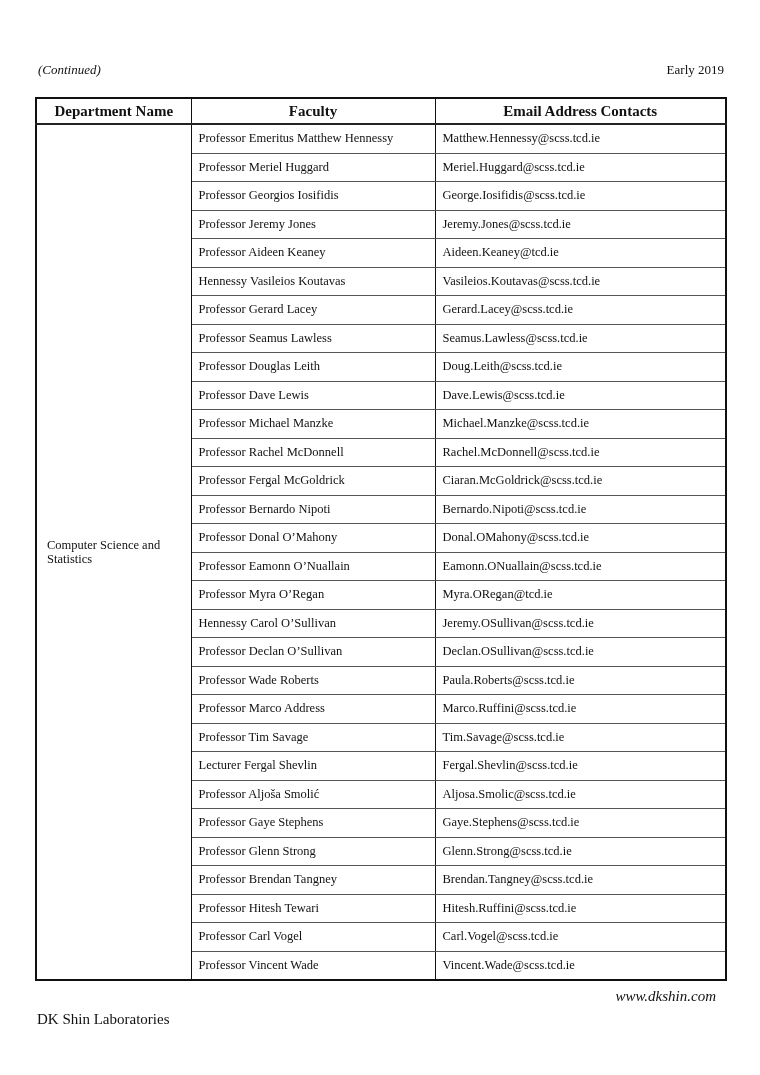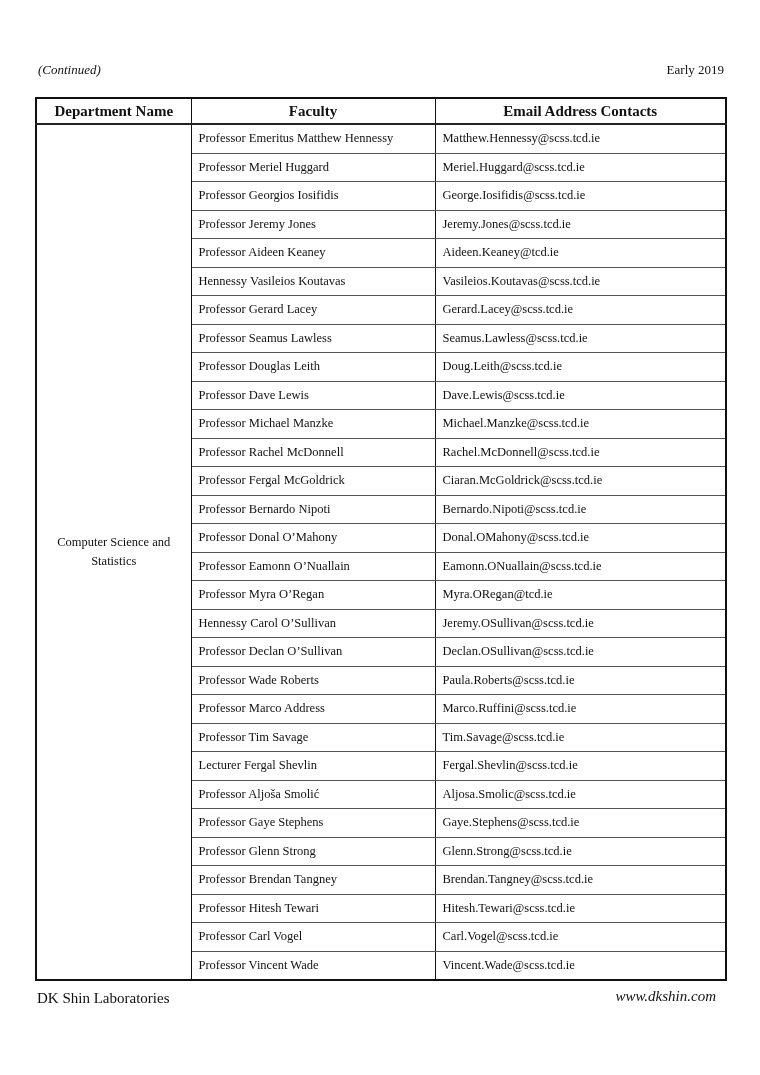--- a/index.html
+++ b/index.html
@@ -6,25 +6,25 @@
   body { width: 760px; height: 1075px; position: relative; overflow: hidden;
          font-family: "Liberation Serif", "DejaVu Serif", serif; color: #111; }
   .continued { position: absolute; left: 38px; top: 62px; font-size: 13px; font-style: italic; text-align: right; }
   .date { position: absolute; right: 36px; top: 62px; font-size: 13px; }
   table.contacts { position: absolute; left: 35px; top: 97px; width: 690px;
                    border-collapse: collapse; border: 2px solid #111; table-layout: fixed; }
   table.contacts th { height: 24px; font-size: 15px; font-weight: bold; text-align: center;
                       border: 1.5px solid #111; border-bottom: 2px solid #222; padding: 0; }
   table.contacts td { height: 27.5px; font-size: 12.5px; border: 1px solid #555; padding: 0 0 0 7px;
                       white-space: nowrap; }
-  table.contacts td.dept { text-align: center; padding: 0 10px; white-space: normal; line-height: 19px;
+  table.contacts td.dept { padding: 0 10px; white-space: normal; line-height: 14px;
                            font-size: 12.5px; border-right: 1.5px solid #111; margin-left: 24px; }
   table.contacts td.faculty { border-right: 1.5px solid #111; }
   col.c1 { width: 155px; } col.c2 { width: 244px; } col.c3 { width: 291px; }
-  .footer-left { position: absolute; left: 37px; top: 990px; font-size: 15px; }
+  .footer-left { position: absolute; left: 37px; top: 1011px; font-size: 15px; }
   .footer-right { position: absolute; right: 44px; top: 988px; font-size: 15px; font-style: italic; }
 </style>
 </head>
 <body>
 
 <div class="continued">(Continued)</div>
 <div class="date">Early 2019</div>
 
 <table class="contacts">
   <colgroup>
@@ -144,21 +144,21 @@
       <tr>
         <td class="faculty">Professor Glenn Strong</td>
         <td class="email">Glenn.Strong@scss.tcd.ie</td>
       </tr>
       <tr>
         <td class="faculty">Professor Brendan Tangney</td>
         <td class="email">Brendan.Tangney@scss.tcd.ie</td>
       </tr>
       <tr>
         <td class="faculty">Professor Hitesh Tewari</td>
-        <td class="email">Hitesh.Tewari@scss.tcd.ie</td>
+        <td class="email">Hitesh.Ruffini@scss.tcd.ie</td>
       </tr>
       <tr>
         <td class="faculty">Professor Carl Vogel</td>
         <td class="email">Carl.Vogel@scss.tcd.ie</td>
       </tr>
       <tr>
         <td class="faculty">Professor Vincent Wade</td>
         <td class="email">Vincent.Wade@scss.tcd.ie</td>
       </tr>
     </tbody>

